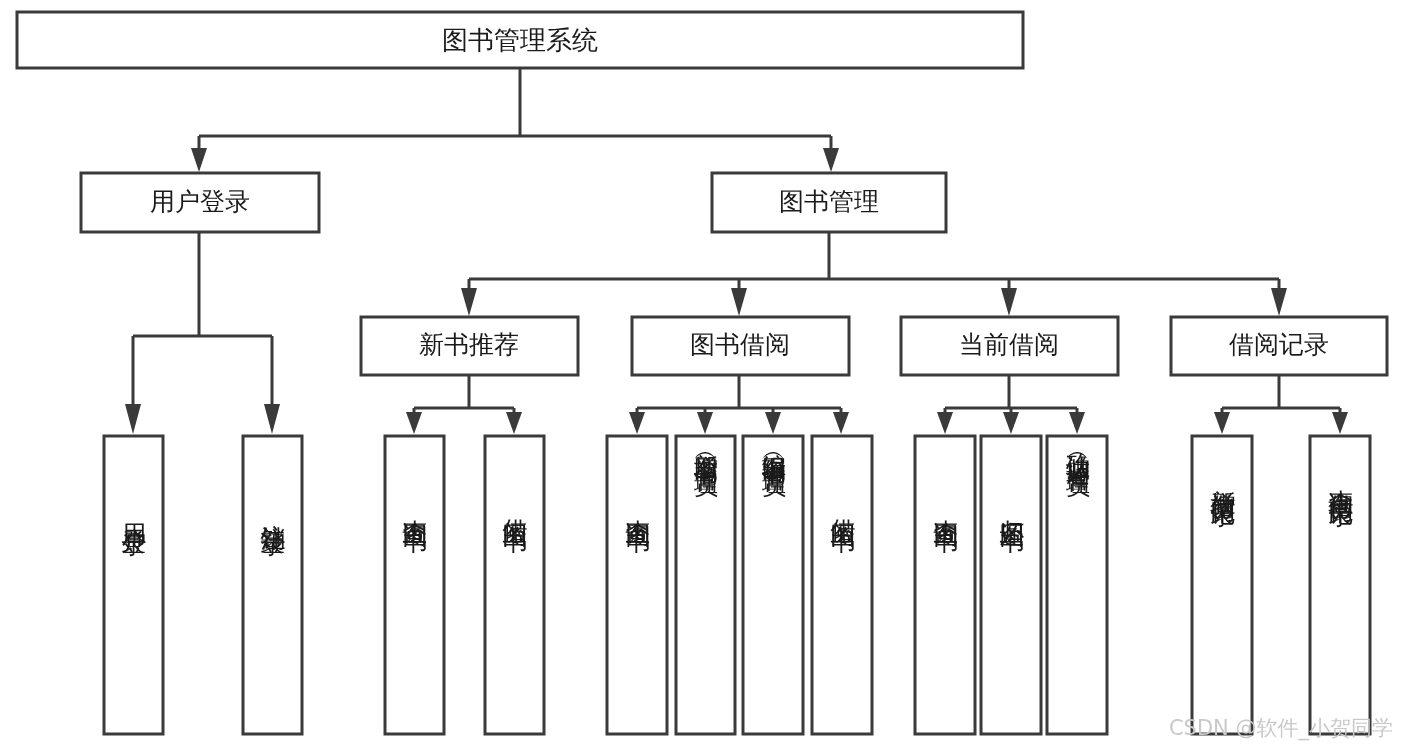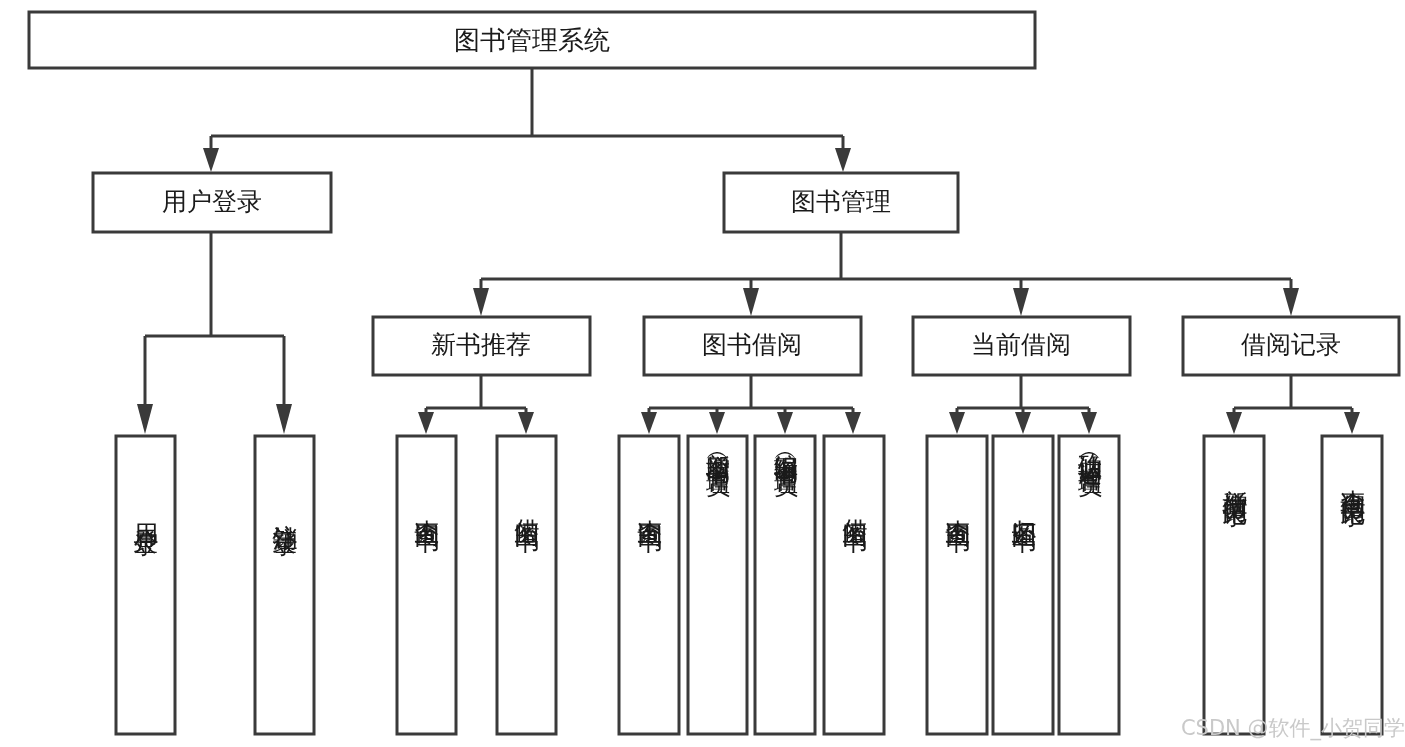--- a/index.html
+++ b/index.html
@@ -12,21 +12,20 @@
     width: 1405px;
     height: 747px;
     font-family: "DejaVu Sans", "Liberation Sans", sans-serif;
     overflow: hidden;
     position: relative;
   }
   #diagram-root {
     position: relative;
     width: 1226px;
     height: 747px;
-    padding-left: 12px;
   }
   svg.diagram-canvas {
     display: block;
     width: 1405px;
     height: 747px;
   }
   .node-box {
     fill: #ffffff;
     stroke: #3a3a3a;
     stroke-width: 3;

